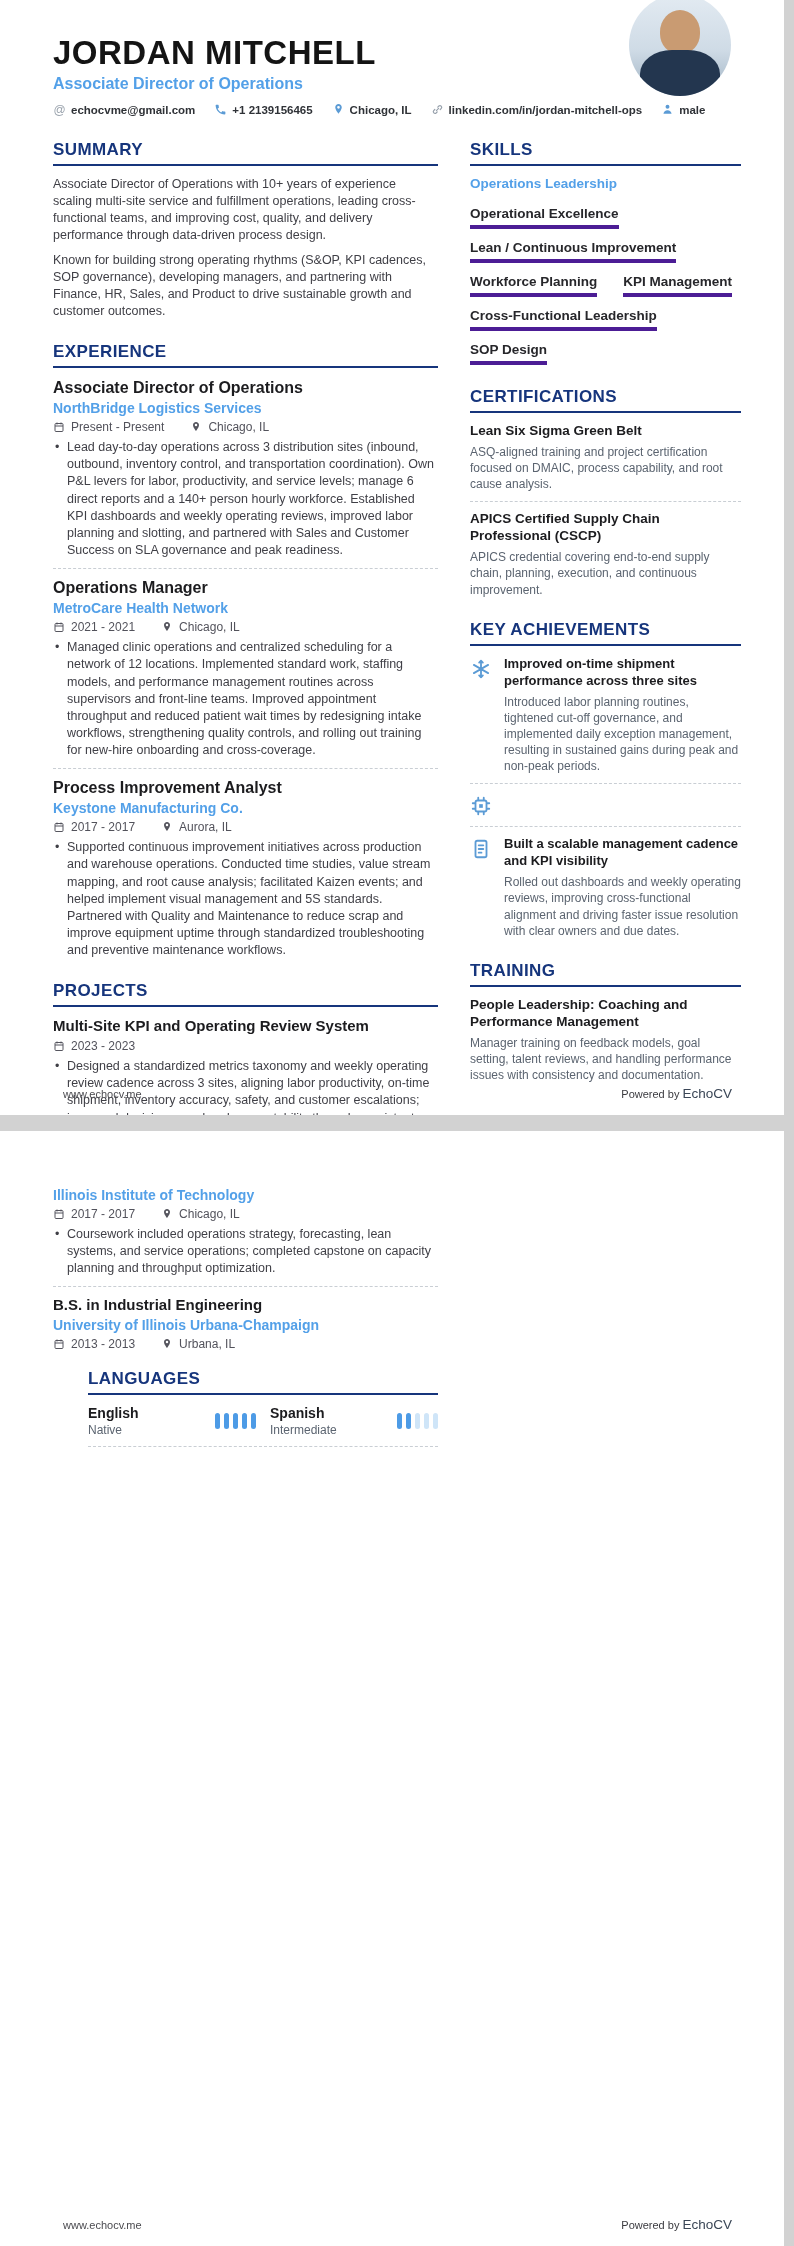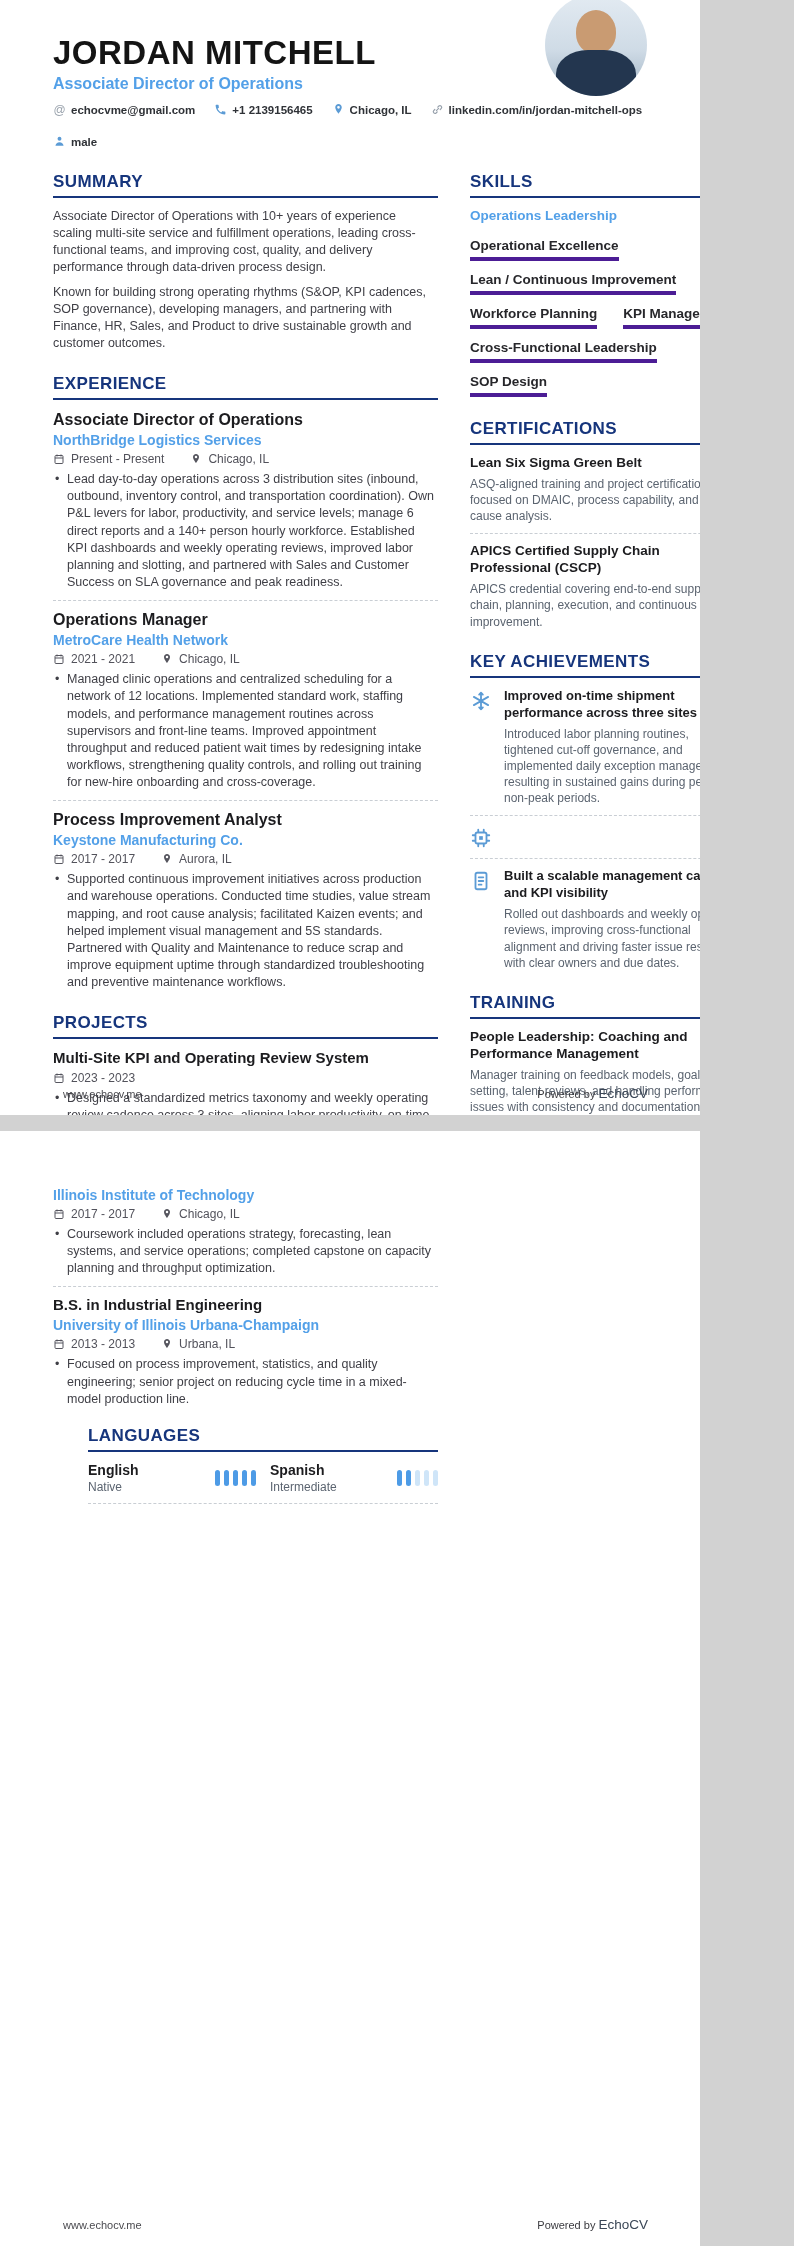--- a/index.html
+++ b/index.html
@@ -1,18 +1,18 @@
 <!DOCTYPE html>
 <html><head>
 <meta charset="utf-8">
 <style>
   * { margin:0; padding:0; box-sizing:border-box; }
   html,body { background:#d2d2d2; font-family:"Liberation Sans", sans-serif; }
   .canvas { width:794px; margin:0 auto; }
-  .page { width:700px; height:1115px; background:#ffffff; position:relative; padding:0 53px; overflow:hidden; }
+  .page { width:784px; height:1115px; background:#ffffff; position:relative; padding:0 53px; overflow:hidden; }
   .page-gap { height:16px; background:#d2d2d2; }
 
   
   .header { padding-top:34px; position:relative; }
   .name { font-size:33px; font-weight:800; color:#141414; letter-spacing:.5px; }
   .headline { font-size:16px; font-weight:700; color:#53a0e8; margin-top:3px; }
   .contact-row { display:flex; align-items:center; gap:19px; margin-top:10px; flex-wrap:wrap; }
   .contact { display:flex; align-items:center; gap:5px; font-size:11.5px; font-weight:700; color:#2f3237; }
   .cicon { width:13px; height:13px; display:inline-flex; align-items:center; justify-content:center; }
   .cicon svg { width:13px; height:13px; }
@@ -373,23 +373,20 @@
               </span>
             <span>2013 - 2013</span>
             <span class="sp"></span>
             <span class="micon">
                 <svg viewBox="0 0 24 24" fill="#55555e">
                   <path d="M12 2C8.7 2 6 4.7 6 8c0 4.5 6 12 6 12s6-7.5 6-12c0-3.3-2.7-6-6-6zm0 8.5A2.5 2.5 0 1 1 12 5.5a2.5 2.5 0 0 1 0 5z"></path>
                 </svg>
               </span>
             <span>Urbana, IL</span>
           </div>
-          <ul class="bullets">
-              <li>Focused on process improvement, statistics, and quality engineering; senior project on reducing cycle time in a mixed-model production line.</li>
-            </ul>
         </div>
 
         <div class="sec" style="margin-top:18px;margin-left:35px;">
           <h2 class="sec-title">LANGUAGES</h2>
           <div class="lang-grid">
             <div class="lang-item">
               <div>
                 <div class="lang-name">English</div>
                 <div class="lang-level">Native</div>
               </div>

